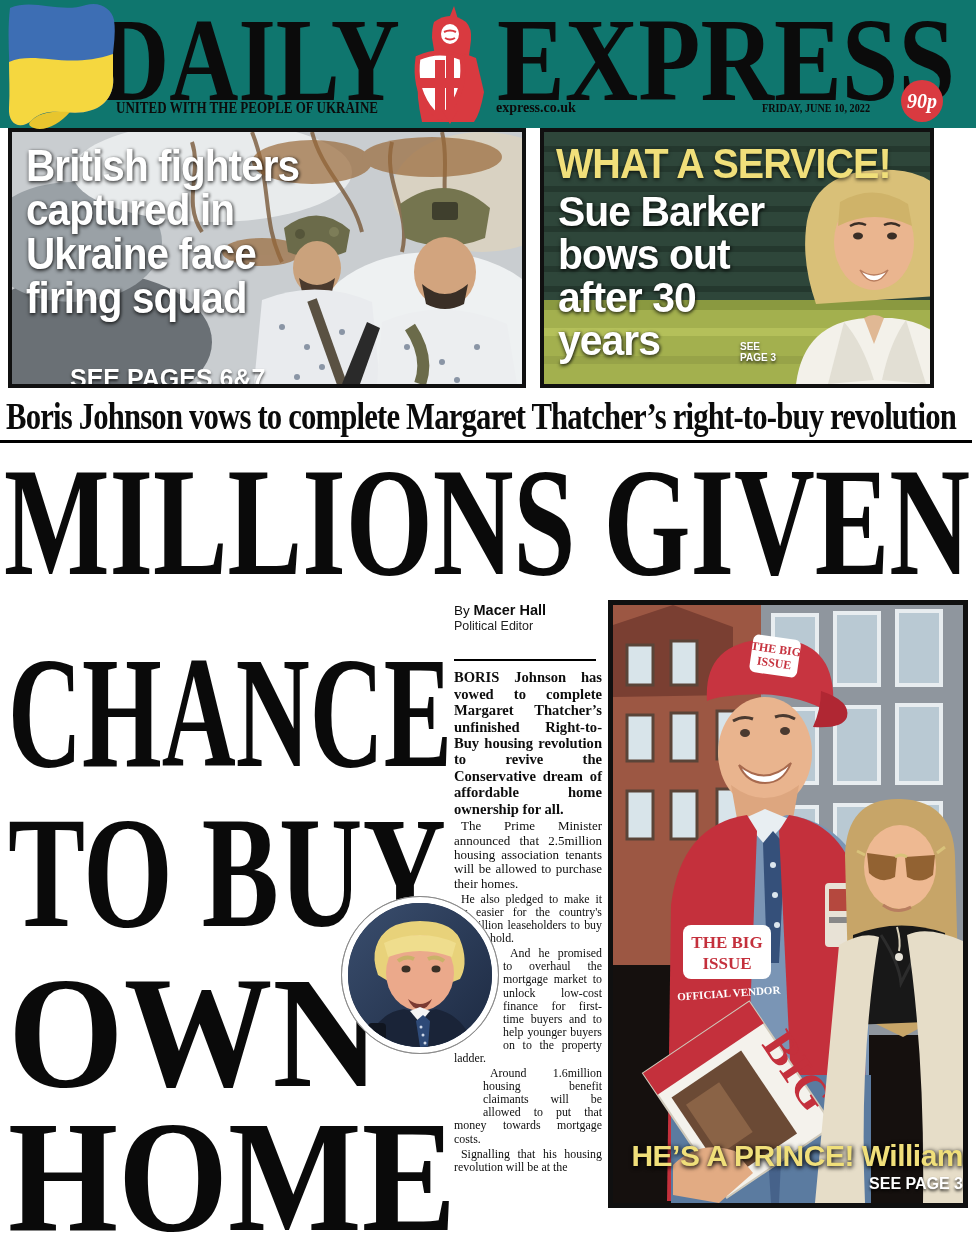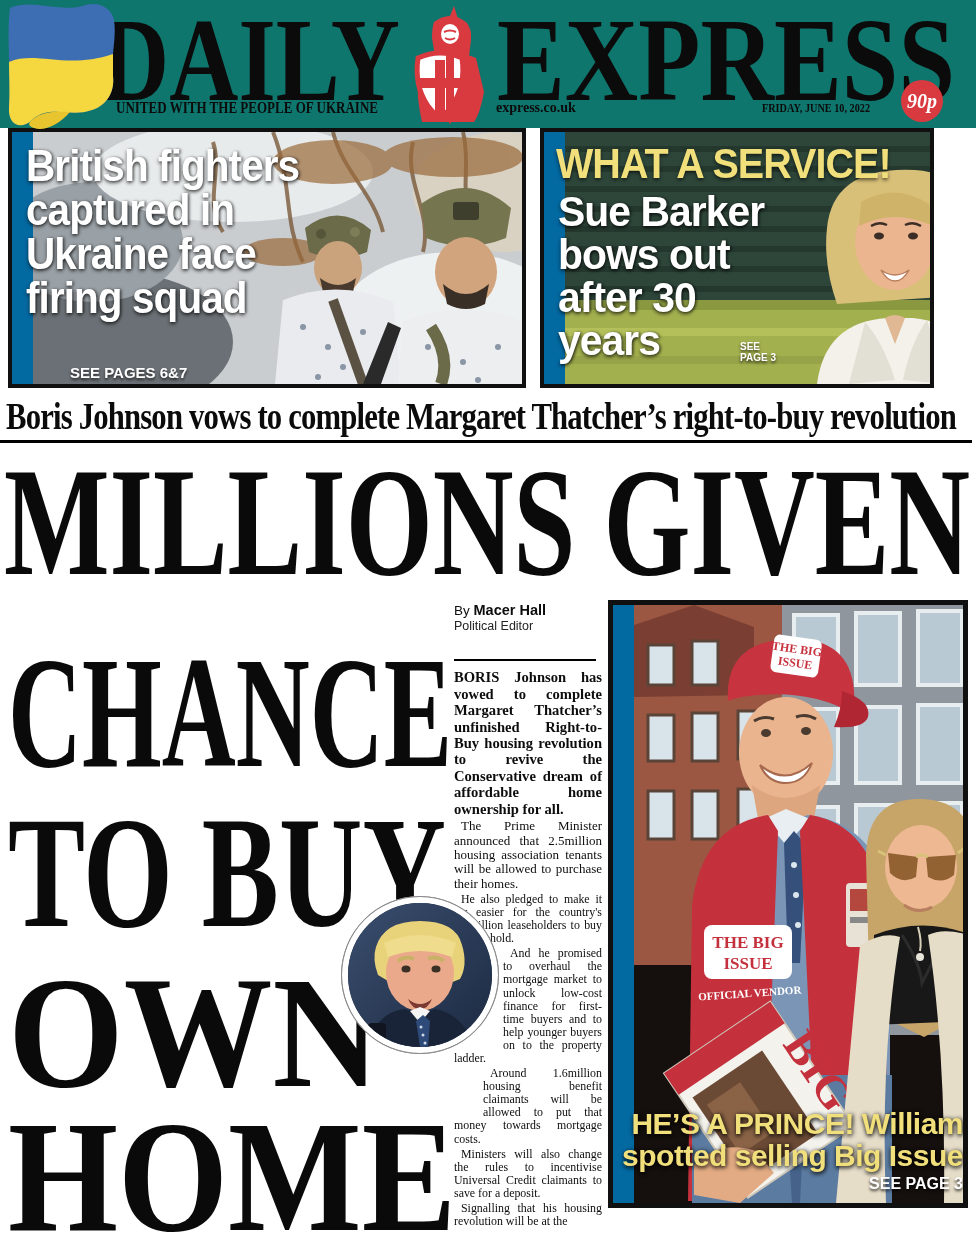--- a/index.html
+++ b/index.html
@@ -6,27 +6,27 @@
   .page{position:relative;width:976px;height:1236px;background:#ffffff;overflow:hidden;
         font-family:"Liberation Sans",sans-serif;}
   .abs{position:absolute;}
   svg text{font-family:"Liberation Serif",serif;}
 
   
   .masthead{left:0;top:0;width:976px;height:128px;background:#0f766e;}
   .flag{left:0;top:0;width:122px;height:134px;z-index:30;}
 
   
-  .photo-card{box-sizing:border-box;border:4px solid #101010;overflow:hidden;background:#0369a1;padding-left:21px;}
+  .photo-card{box-sizing:border-box;border:4px solid #101010;overflow:hidden;background:#a21caf;}
   .teaser-left{left:8px;top:128px;width:518px;height:260px;}
   .teaser-right{left:540px;top:128px;width:394px;height:260px;}
   .teaser-head{position:absolute;color:#fff;font-weight:bold;letter-spacing:-1px;
                text-shadow:0 2px 4px rgba(0,0,0,.65),2px 0 3px rgba(0,0,0,.4);line-height:1.0;}
   .tl-head{left:14px;top:12px;font-size:44px;transform:scaleX(.92);transform-origin:left top;}
-  .tl-see{position:absolute;left:58px;top:232px;color:#fff;font-size:15px;font-weight:bold;
+  .tl-see{position:absolute;left:58px;top:232px;color:#fff;font-size:25px;font-weight:bold;
           text-shadow:0 2px 3px rgba(0,0,0,.7);}
   .tr-kick{position:absolute;left:12px;top:8px;font-size:42px;font-weight:bold;color:#f0df7a;
            letter-spacing:-1px;transform:scaleX(.94);transform-origin:left top;
            text-shadow:0 2px 4px rgba(0,0,0,.6);}
   .tr-head{left:14px;top:58px;font-size:43px;transform:scaleX(.95);transform-origin:left top;}
   .tr-see{position:absolute;left:196px;top:210px;color:#fff;font-size:10px;font-weight:bold;
           line-height:1.05;text-shadow:0 2px 3px rgba(0,0,0,.7);}
 
   
   .strap{left:0;top:394px;width:972px;height:46px;border-bottom:3px solid #000;}
@@ -247,21 +247,20 @@
       <div class="byrole">Political Editor</div>
     </div>
     <div class="col-body">
       <p class="p-intro">BORIS Johnson has vowed to complete Margaret Thatcher’s unfinished Right-to-Buy housing revolution to revive the Conservative dream of affordable home ownership for all.</p>
       <p class="p-big">The Prime Minister announced that 2.5million housing association tenants will be allowed to purchase their homes.</p>
       <p class="p-reg">He also pledged to make it far easier for the country's 4.6million leaseholders to buy the freehold.</p>
       <span class="float-a"></span>
       <p class="p-reg">And he promised to overhaul the mortgage market to unlock low-cost finance for first-time buyers and to help younger buyers on to the property ladder.</p>
       <span class="float-b"></span>
       <p class="p-reg">Around 1.6million housing benefit claimants will be allowed to put that money towards mortgage costs.</p>
-      <p class="p-reg">Ministers will also change the rules to incentivise Universal Credit claimants to save for a deposit.</p>
       <p class="p-reg">Signalling that his housing revolution will be at the</p>
     </div>
 
   </div>
 
   <div class="abs boris">
     <svg width="144" height="144" viewBox="0 0 144 144" preserveAspectRatio="none">
       <defs>
         <linearGradient id="bbg" x1="0" y1="0" x2="1" y2="1">
           <stop offset="0" stop-color="#3a4e6e"></stop>
@@ -395,18 +394,17 @@
         <path d="M240,330 q46,-18 92,-2 l6,88 -100,4 Z" fill="#181818"></path>
         <path d="M268,330 q18,28 20,48 q12,-24 24,-46" fill="none" stroke="#2c2c2c" stroke-width="3"></path>
         <path d="M226,340 q24,-14 40,-8 q-20,120 -14,266 l-50,0 Z" fill="#e6ddc8"></path>
         <path d="M350,336 q-36,-16 -56,-6 q18,120 16,268 l40,0 Z" fill="#e6ddc8"></path>
         <path d="M284,322 q4,14 2,24" stroke="#d8d0ba" stroke-width="2" fill="none"></path>
         <circle cx="286" cy="352" r="4" fill="#e8e4da"></circle>
       </g>
     </svg>
     <div class="wm-caption">
       <div class="wm-yellow">HE’S A PRINCE! William</div>
-      <div class="wm-yellow">spotted selling Big Issue</div>
       <div class="wm-see">SEE PAGE 3</div>
     </div>
   </div>
 
 </div>
 
 </body></html>

